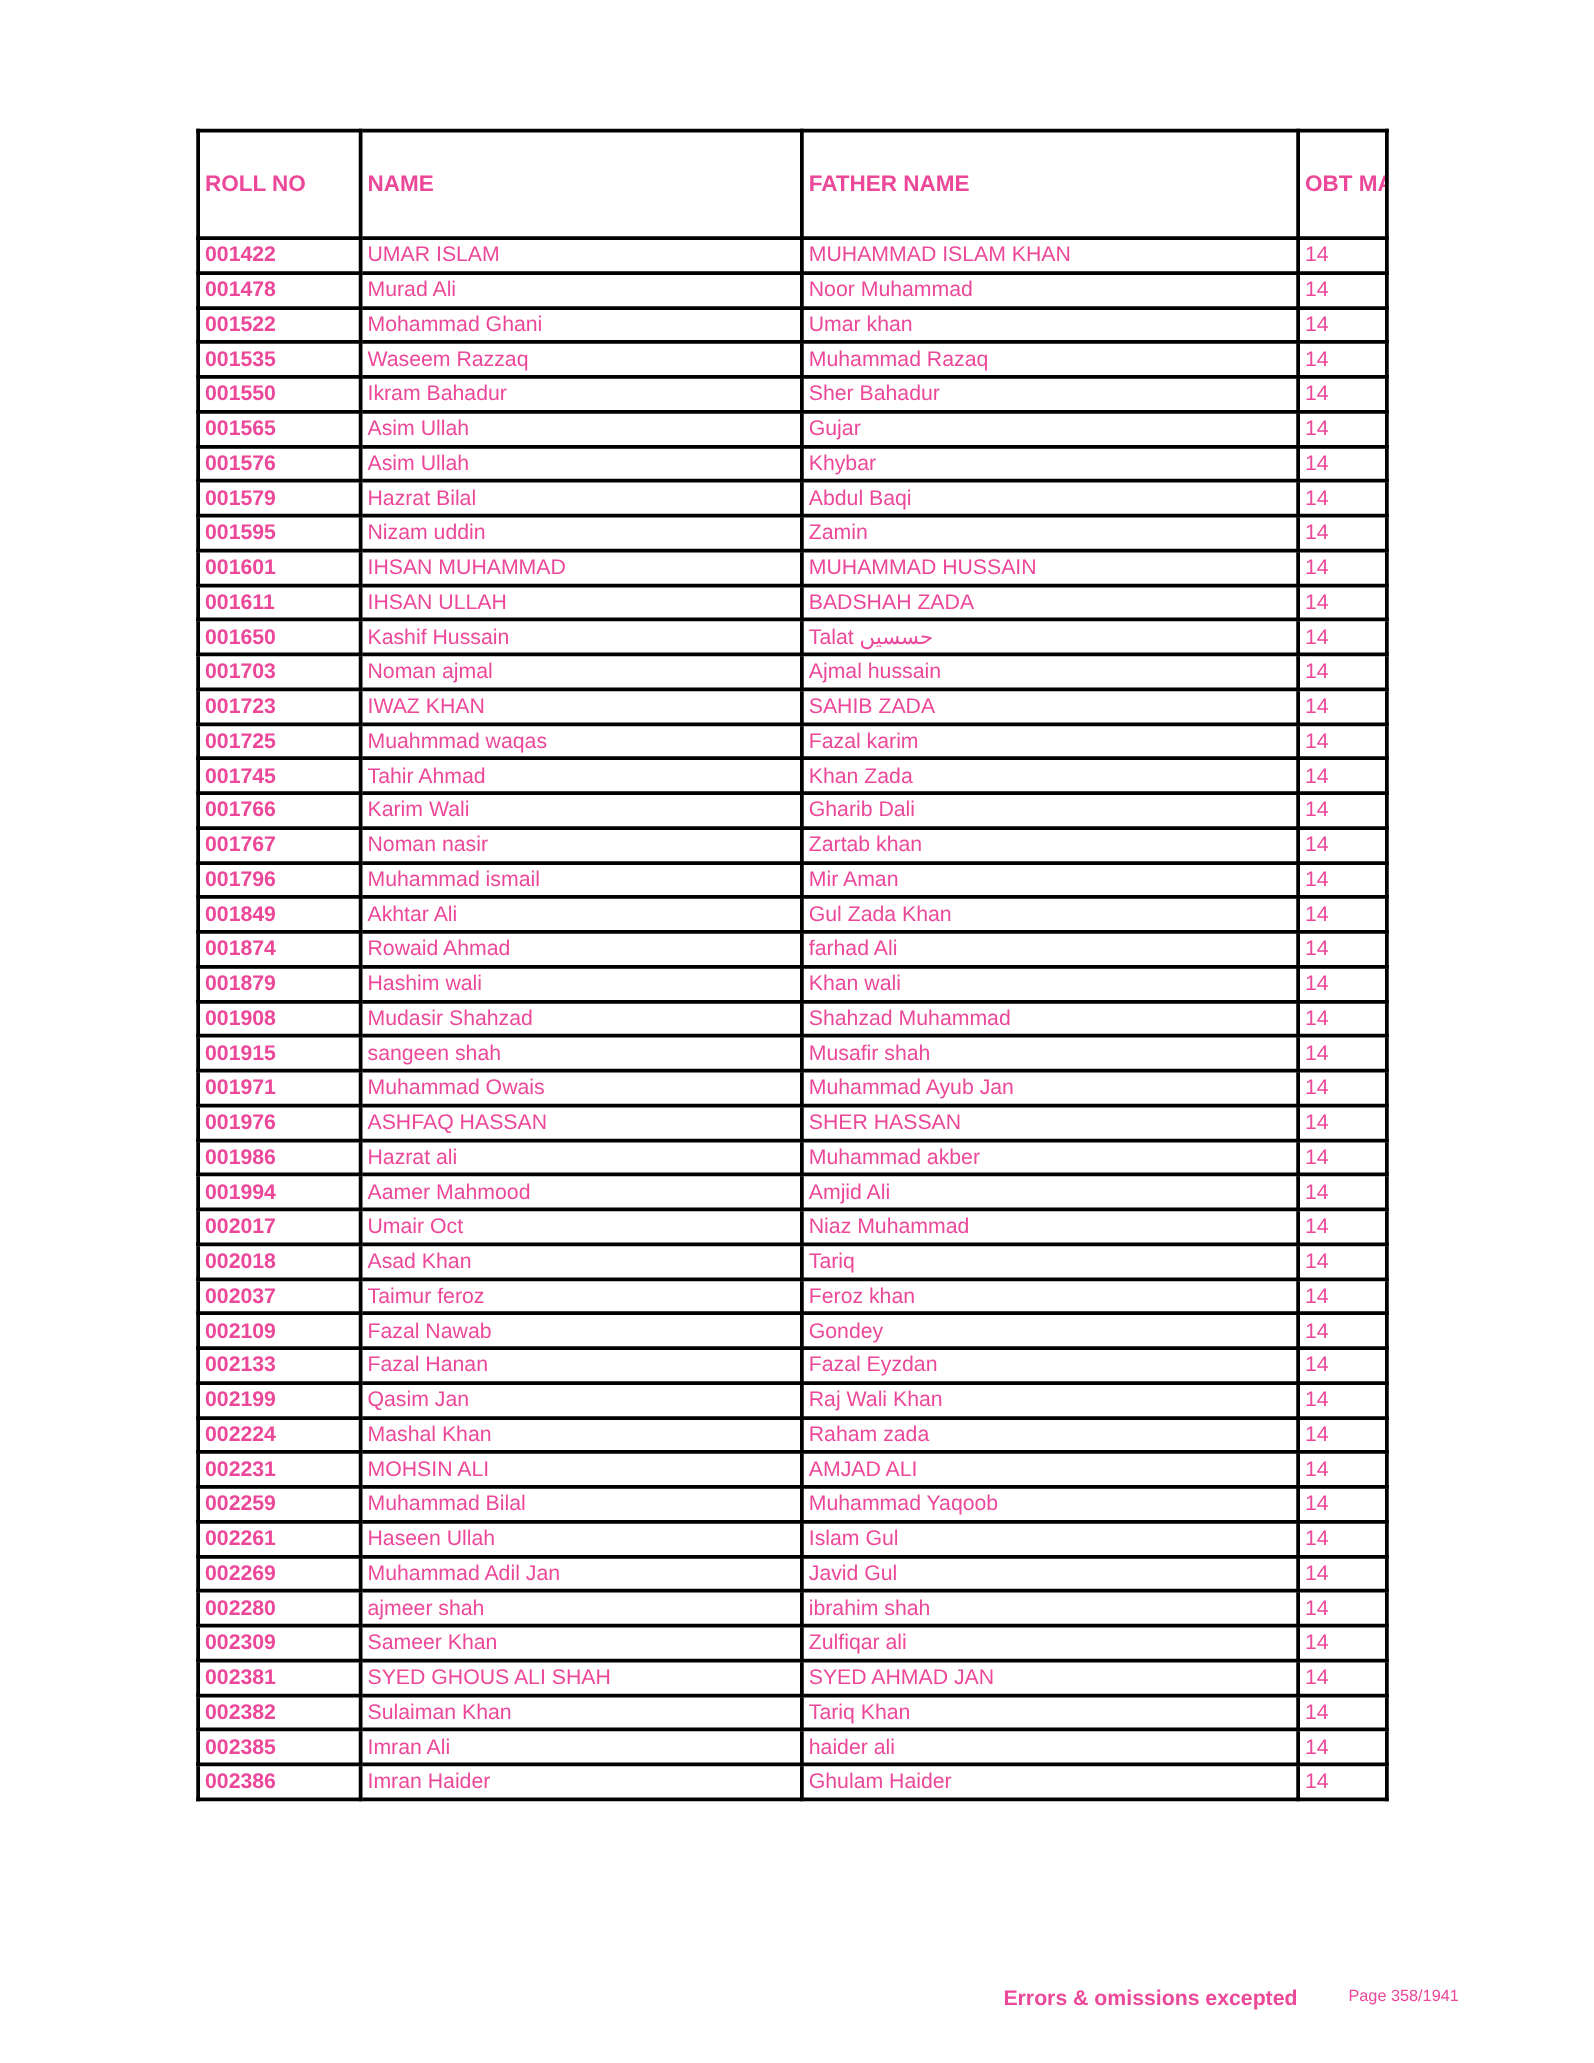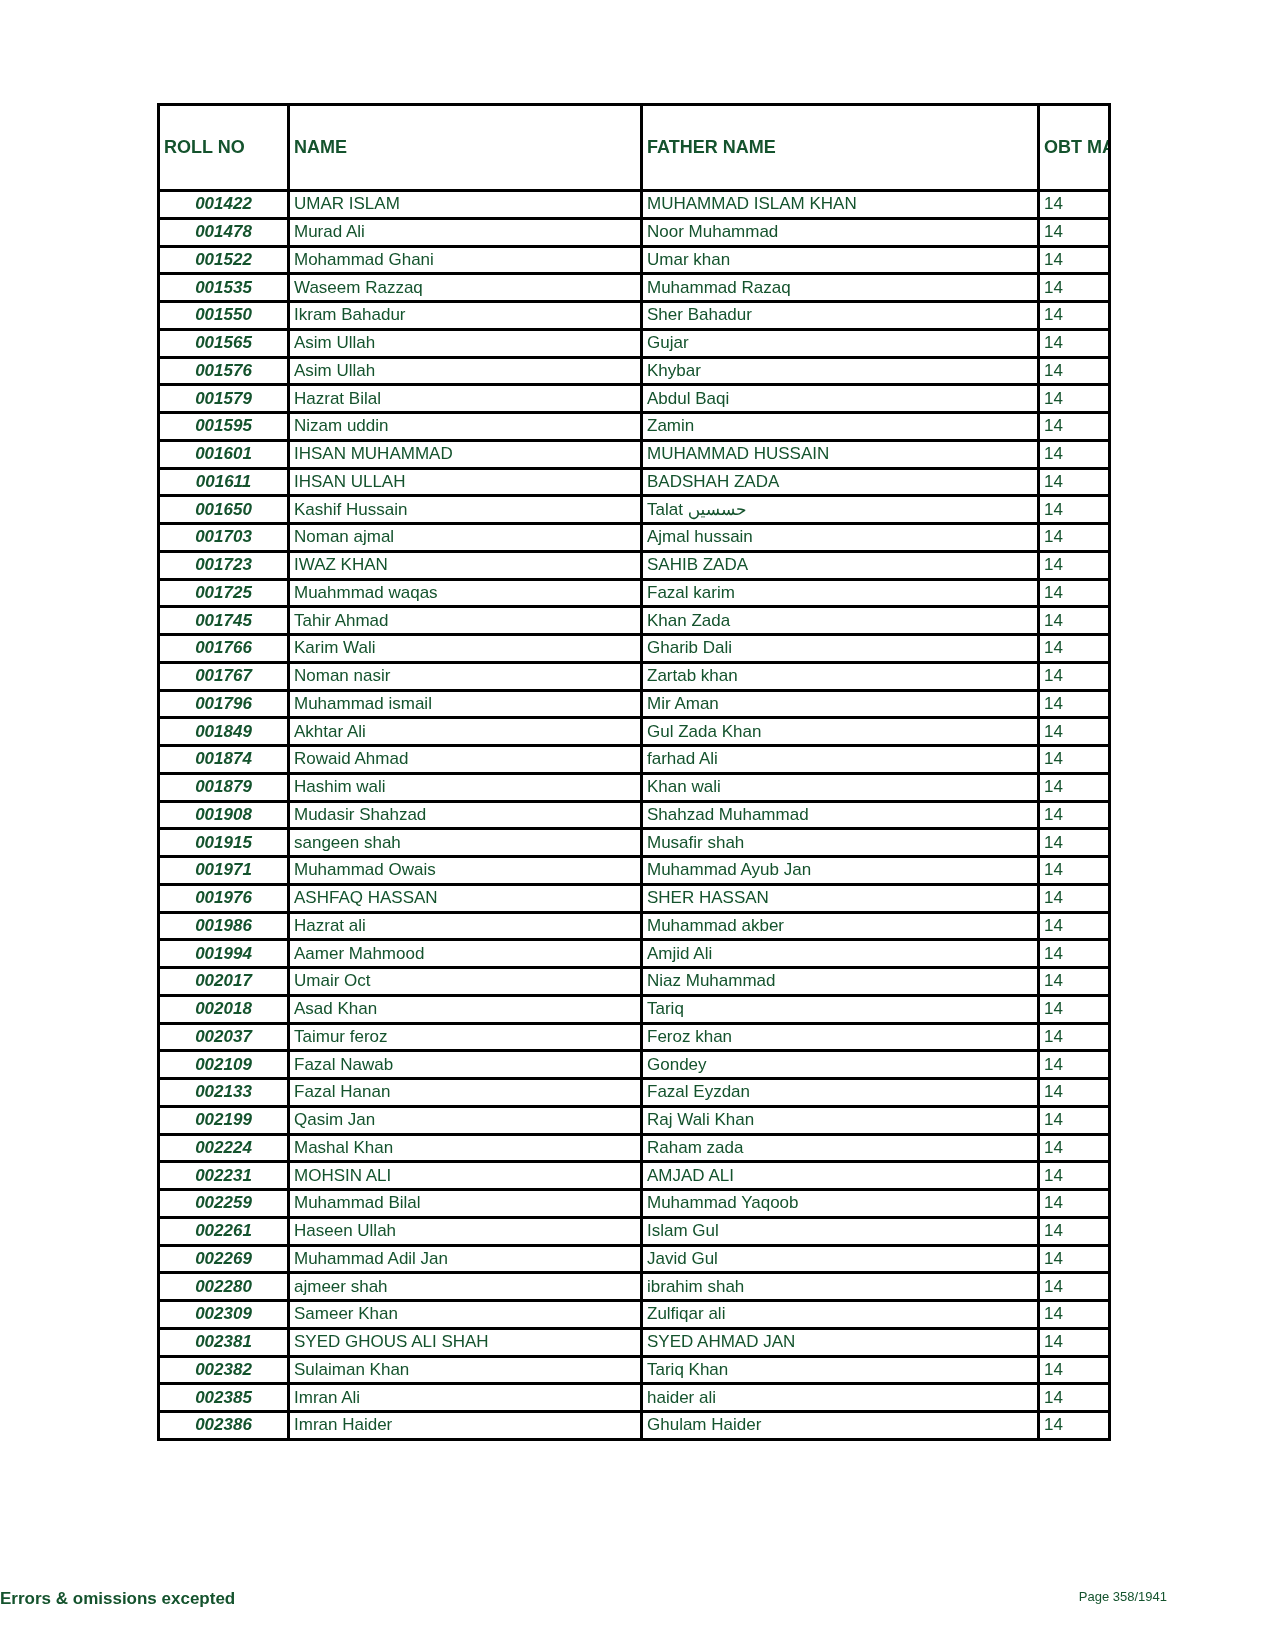--- a/index.html
+++ b/index.html
@@ -6,21 +6,21 @@
     margin: 0;
     padding: 0;
     background: #ffffff;
   }
   .page {
     position: relative;
     width: 1275px;
     height: 1650px;
     background: #ffffff;
     font-family: "Liberation Sans", sans-serif;
-    color: #14532d;
+    color: #ec4899;
     overflow: hidden;
   }
   table.results {
     position: absolute;
     left: 157px;
     top: 103px;
     width: 951px;
     border-collapse: collapse;
     table-layout: fixed;
   }
@@ -48,36 +48,35 @@
     line-height: 1.25;
     padding: 0 2px;
   }
   table.results tbody tr {
     height: 27.75px;
   }
   table.results td {
     font-size: 17px;
   }
   td.col-roll {
-    text-align: center;
+    text-align: left;
     font-weight: bold;
-    font-style: italic;
   }
   td.col-name, td.col-father {
     text-align: left;
   }
   td.col-marks {
     text-align: left;
   }
   .footer-disclaimer {
     position: absolute;
     top: 1589px;
     left: 0;
     width: 1038px;
-    text-align: left;
+    text-align: right;
     font-size: 17px;
     font-weight: bold;
   }
   .footer-page {
     position: absolute;
     top: 1589px;
     right: 108px;
     font-size: 13px;
     font-weight: normal;
   }

